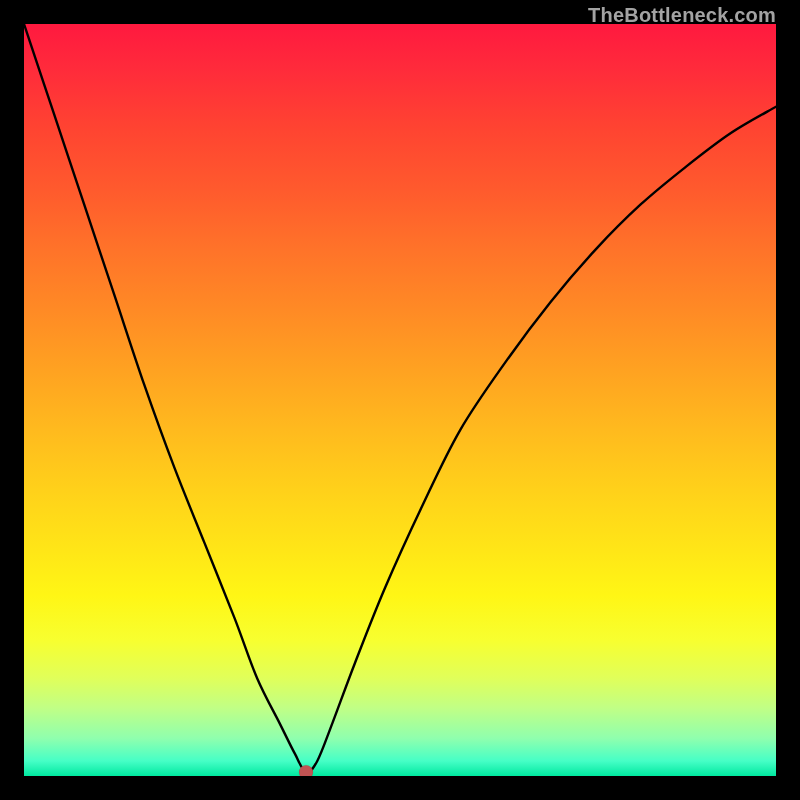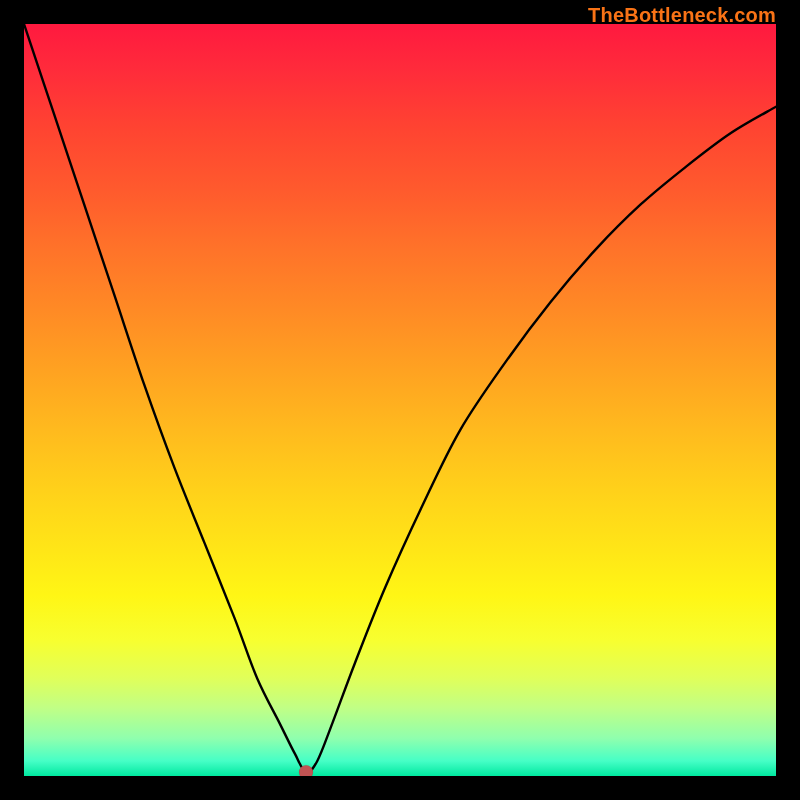--- a/index.html
+++ b/index.html
@@ -42,21 +42,21 @@
       #00e8a0 100%
     );
   }
   .attribution {
     position: absolute;
     top: 4px;
     right: 24px;
     font-family: Arial, Helvetica, sans-serif;
     font-size: 20px;
     font-weight: 600;
-    color: #f97316;
+    color: #a3a3a3;
     letter-spacing: 0.2px;
     user-select: none;
     margin-left: 29px;
   }
   svg.curve {
     position: absolute;
     left: 0;
     top: 0;
     width: 752px;
     height: 752px;

